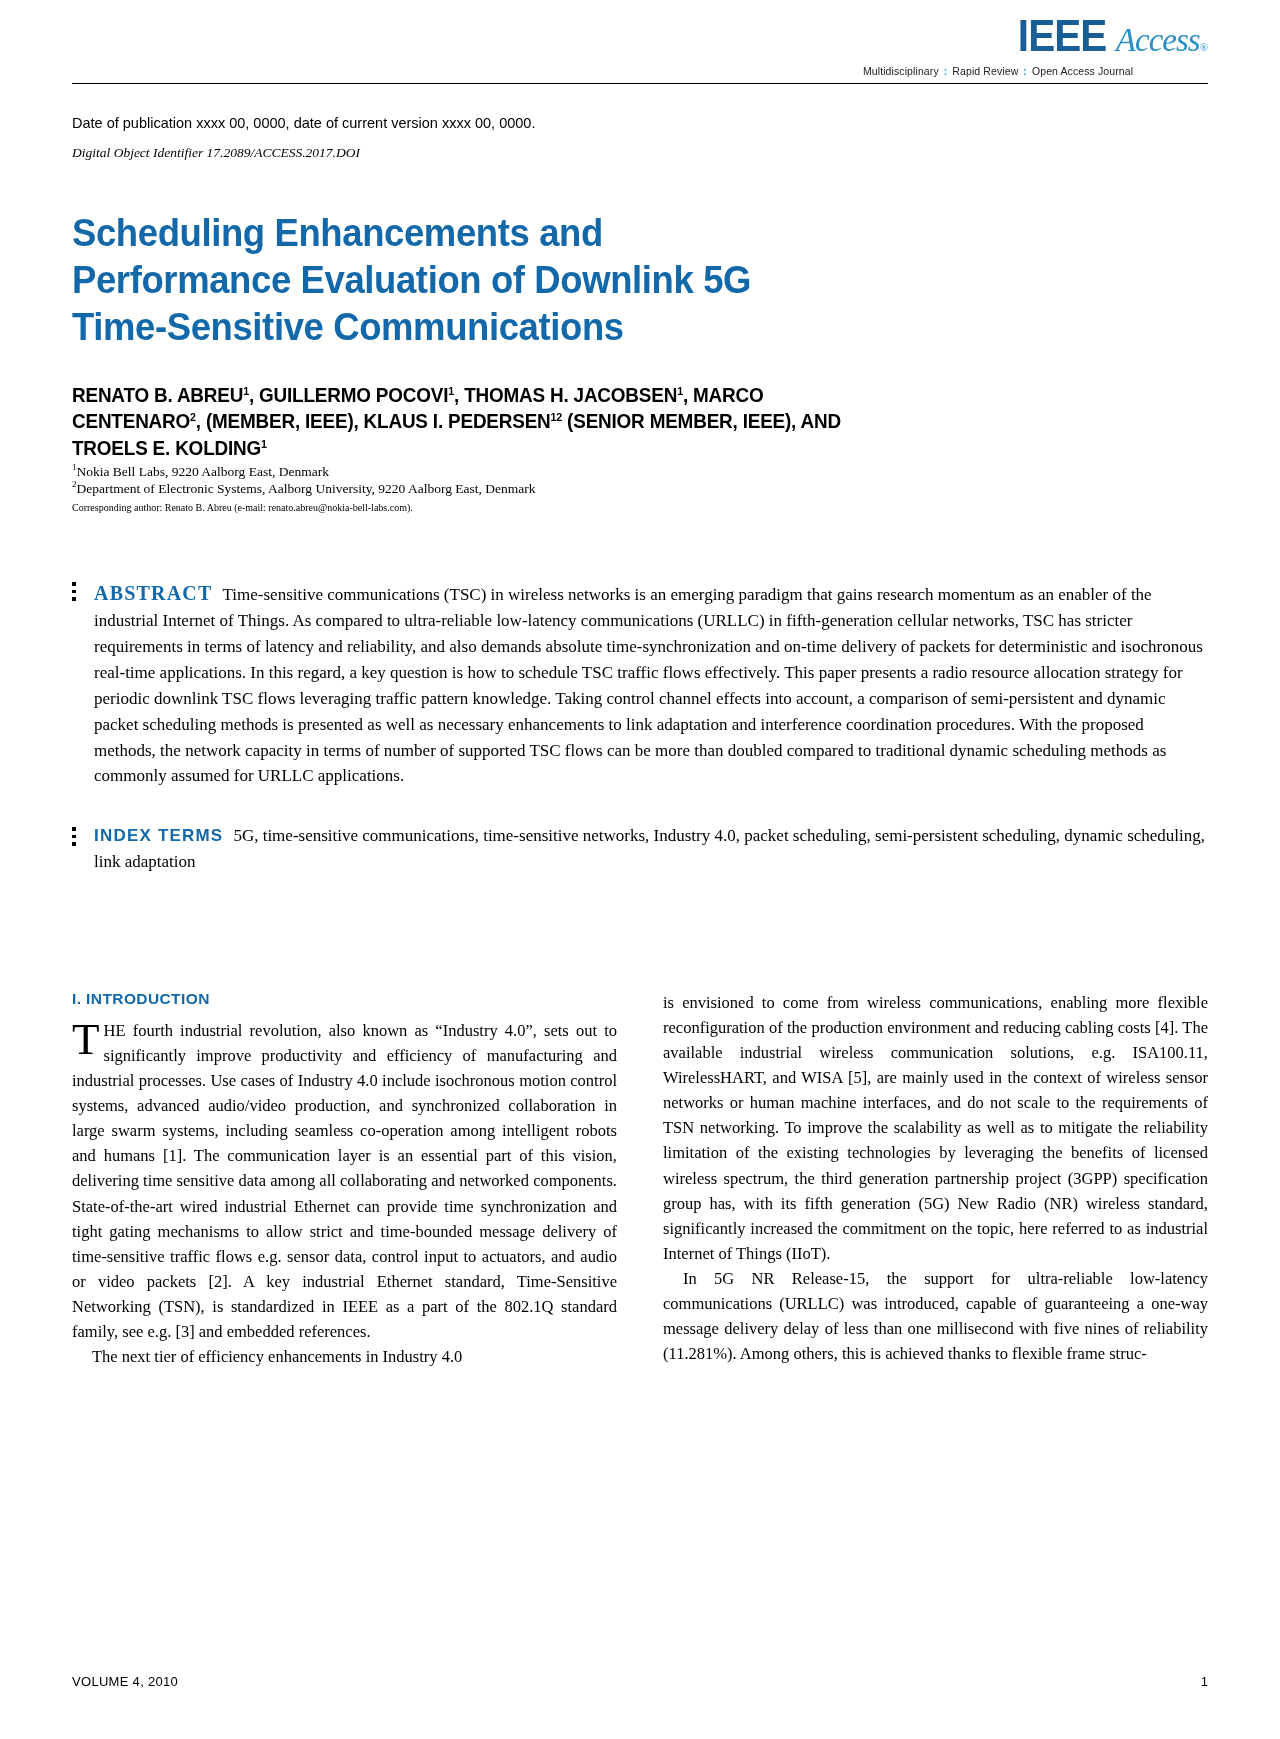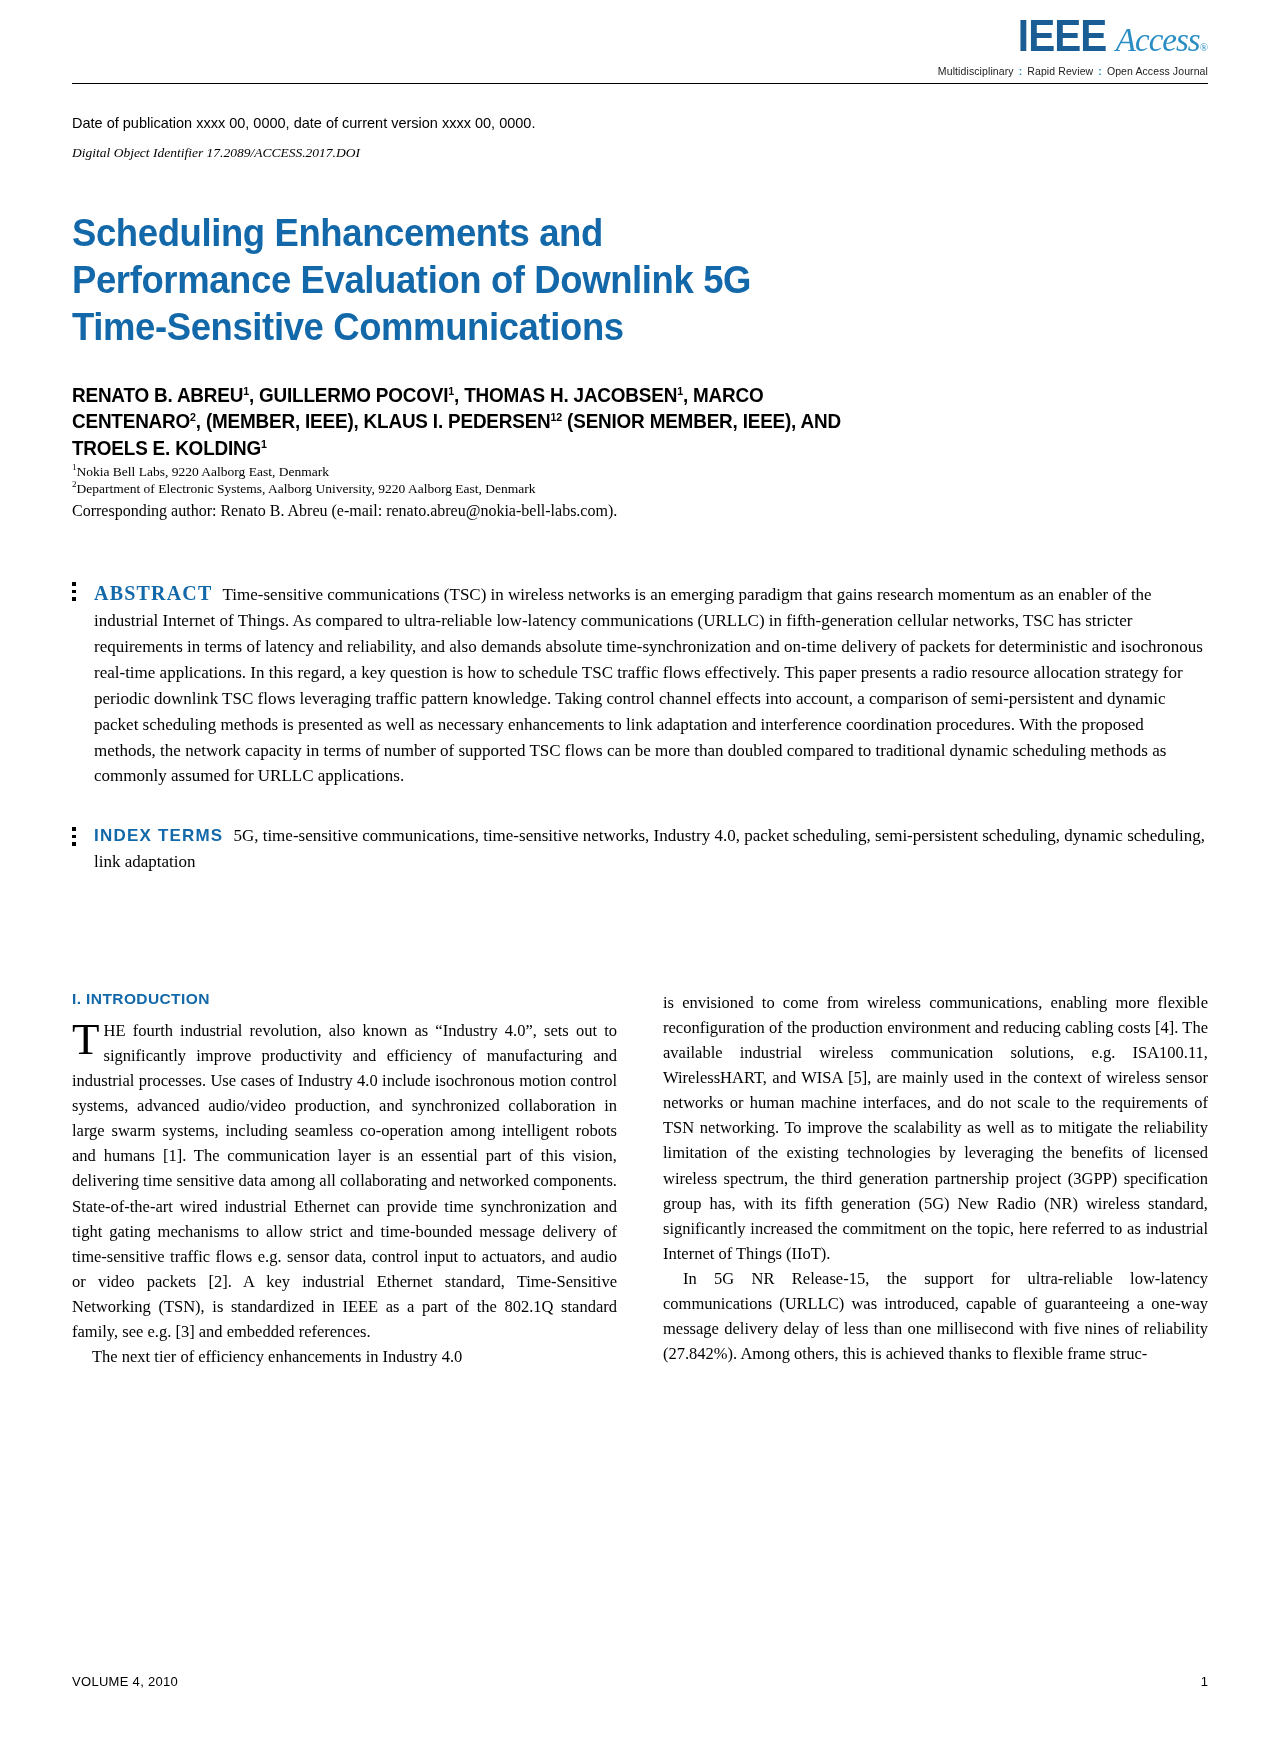--- a/index.html
+++ b/index.html
@@ -21,21 +21,21 @@
     height: 1739px;
     padding: 0;
     box-sizing: border-box;
   }
 
   
   .masthead {
     position: absolute;
     top: 14px;
     right: 72px;
-    text-align: right;
+    text-align: center;
     width: 420px;
   }
   .logo-row {
     display: flex;
     justify-content: flex-end;
     align-items: baseline;
     line-height: 1;
   }
   .logo-ieee {
     font-family: "Liberation Sans", sans-serif;
@@ -147,21 +147,21 @@
   .affil sup { font-size: 9px; vertical-align: super; }
   .affil1 { top: 461px; }
   .affil2 { top: 478px; }
 
   .corresp {
     position: absolute;
     left: 72px;
     top: 502px;
     width: 850px;
     font-family: "Liberation Serif", serif;
-    font-size: 16px;
+    font-size: 10px;
     color: #000;
   }
 
   
   .abstract-wrap {
     position: absolute;
     left: 72px;
     top: 578px;
     width: 1136px;
   }
@@ -327,20 +327,20 @@
   </div>
 
   <div class="columns">
     <div class="col">
       <div class="sec-head">I. INTRODUCTION</div>
       <p class="first dropcap-para"><span class="dropcap">T</span><span>HE fourth industrial revolution, also known as “Industry 4.0”, sets out to significantly improve productivity and efficiency of manufacturing and industrial processes. Use cases of Industry 4.0 include isochronous motion control systems, advanced audio/video production, and synchronized collaboration in large swarm systems, including seamless co-operation among intelligent robots and humans [1]. The communication layer is an essential part of this vision, delivering time sensitive data among all collaborating and networked components. State-of-the-art wired industrial Ethernet can provide time synchronization and tight gating mechanisms to allow strict and time-bounded message delivery of time-sensitive traffic flows e.g. sensor data, control input to actuators, and audio or video packets [2]. A key industrial Ethernet standard, Time-Sensitive Networking (TSN), is standardized in IEEE as a part of the 802.1Q standard family, see e.g. [3] and embedded references.</span></p>
       <p>The next tier of efficiency enhancements in Industry 4.0</p>
     </div>
     <div class="col">
       <p class="first">is envisioned to come from wireless communications, enabling more flexible reconfiguration of the production environment and reducing cabling costs [4]. The available industrial wireless communication solutions, e.g. ISA100.11, WirelessHART, and WISA [5], are mainly used in the context of wireless sensor networks or human machine interfaces, and do not scale to the requirements of TSN networking. To improve the scalability as well as to mitigate the reliability limitation of the existing technologies by leveraging the benefits of licensed wireless spectrum, the third generation partnership project (3GPP) specification group has, with its fifth generation (5G) New Radio (NR) wireless standard, significantly increased the commitment on the topic, here referred to as industrial Internet of Things (IIoT).</p>
-      <p>In 5G NR Release-15, the support for ultra-reliable low-latency communications (URLLC) was introduced, capable of guaranteeing a one-way message delivery delay of less than one millisecond with five nines of reliability (27.842%). Among others, this is achieved thanks to flexible frame struc-</p>
+      <p>In 5G NR Release-15, the support for ultra-reliable low-latency communications (URLLC) was introduced, capable of guaranteeing a one-way message delivery delay of less than one millisecond with five nines of reliability (11.281%). Among others, this is achieved thanks to flexible frame struc-</p>
     </div>
   </div>
 
   <div class="footer-left">VOLUME 4, 2010</div>
   <div class="footer-right">1</div>
 
 </div>
 
 </body></html>

